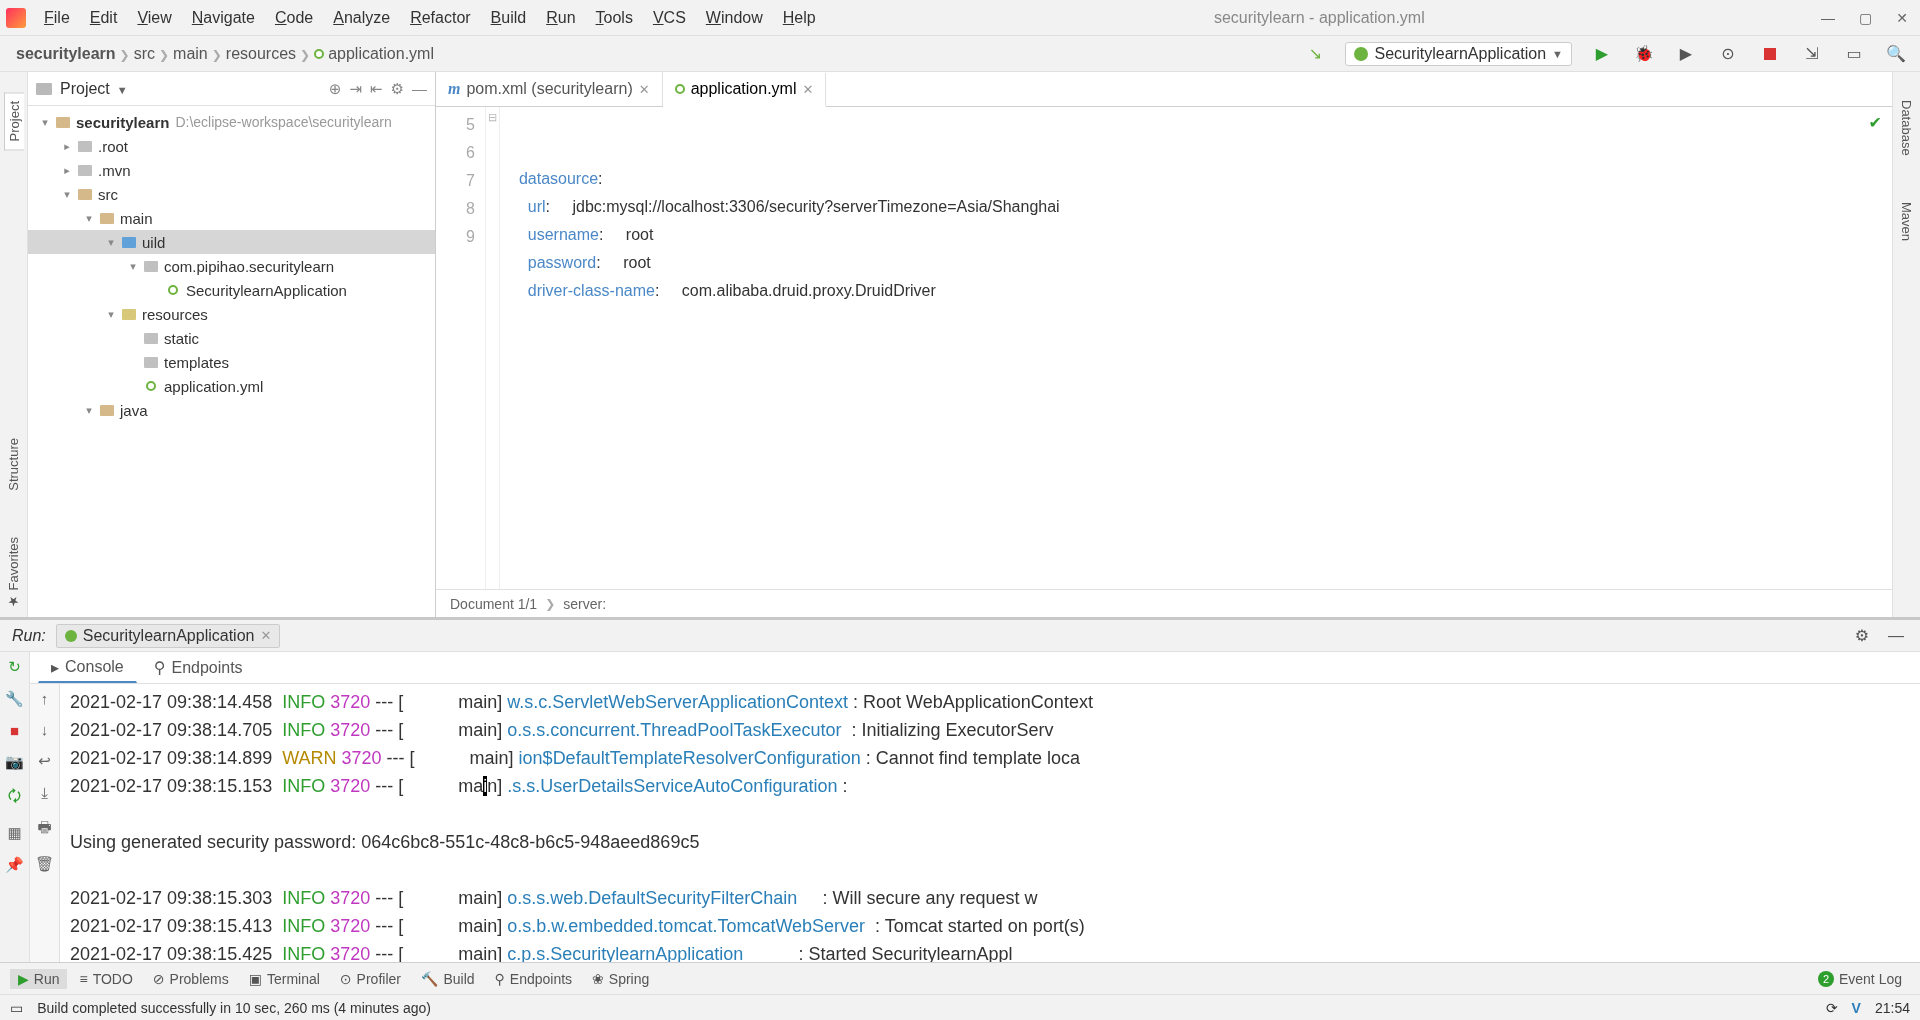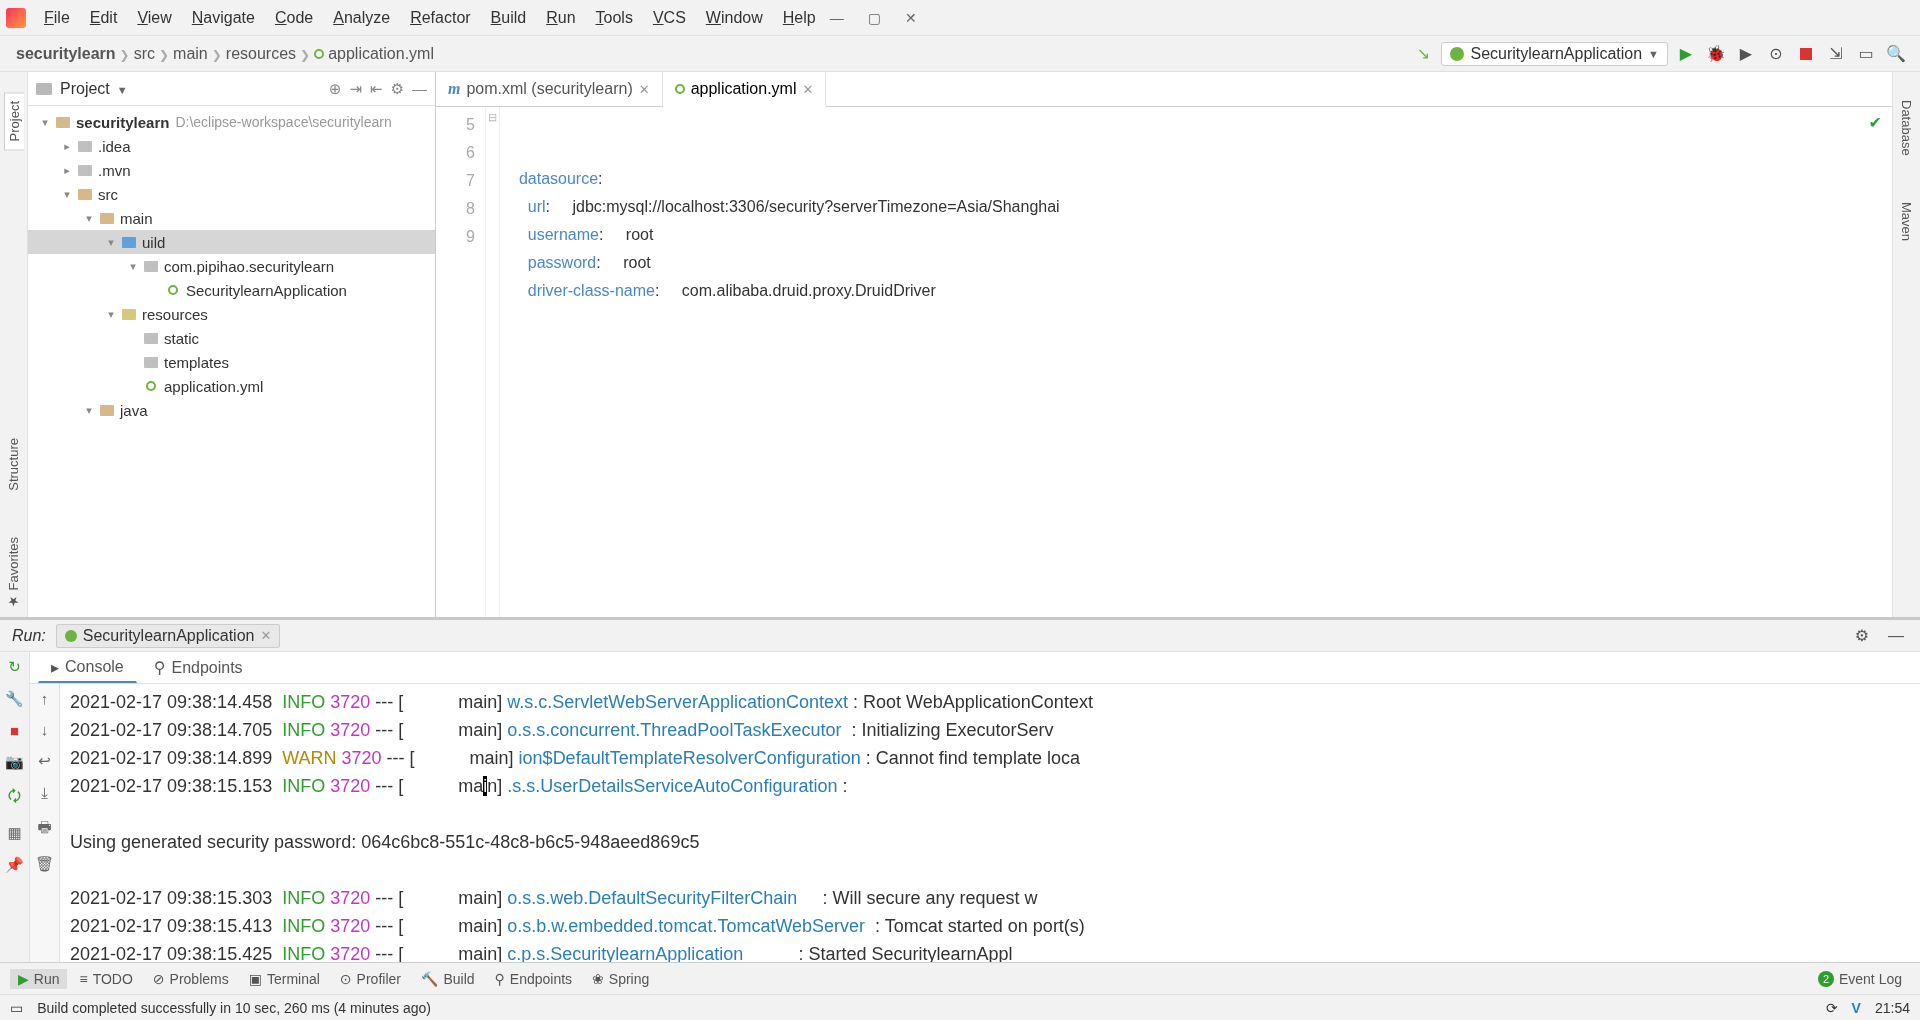--- a/index.html
+++ b/index.html
@@ -6,21 +6,21 @@
 body { width: 1920px; height: 1020px; background: #f2f2f2; display: flex; flex-direction: column; overflow: hidden; font-size: 16px; color: #333; }
 .titlebar { height: 36px; background: #f2f2f2; display: flex; align-items: center; padding: 0 6px; border-bottom: 1px solid #e0e0e0; }
 .titlebar .logo { width: 20px; height: 20px; margin-right: 10px; background: linear-gradient(135deg,#fe315d,#fe9b3d); border-radius: 3px; }
 .menubar { display: flex; gap: 4px; }
 .menuitem { padding: 2px 8px; cursor: pointer; }
 .menuitem u { text-decoration: underline; }
 .window-title { flex: 1; text-align: center; color: #888; }
 .wincontrols { display: flex; gap: 24px; padding: 0 6px; }
 .wincontrols span { cursor: pointer; color: #666; font-size: 14px; }
 
-.toolbar-nav { height: 36px; background: #f2f2f2; display: flex; align-items: center; padding: 0 12px; border-bottom: 1px solid #e0e0e0; gap: 6px; }
+.toolbar-nav { height: 36px; background: #f2f2f2; display: flex; align-items: center; padding: 0 12px; border-bottom: 1px solid #e0e0e0; gap: 18px; }
 .crumb { color: #555; cursor: pointer; padding: 2px 4px; }
 .crumb.strong { font-weight: 600; }
 .chev { color: #aaa; font-size: 12px; }
 .toolbar-nav .spacer { flex: 1; }
 .btn-icon { width: 24px; height: 24px; display: flex; align-items: center; justify-content: center; cursor: pointer; color: #555; }
 .run-config { border: 1px solid #ccc; background: #fff; padding: 2px 8px; border-radius: 3px; display: flex; align-items: center; gap: 6px; cursor: pointer; }
 .run-config .dot { width: 14px; height: 14px; border-radius: 50%; background: #6db33f; display: inline-block; }
 .run-config .caret { color: #666; font-size: 11px; }
 .hammer { color: #6db33f; }
 
@@ -124,20 +124,21 @@
       <span class="menuitem"><u>C</u>ode</span>
       <span class="menuitem"><u>A</u>nalyze</span>
       <span class="menuitem"><u>R</u>efactor</span>
       <span class="menuitem"><u>B</u>uild</span>
       <span class="menuitem"><u>R</u>un</span>
       <span class="menuitem"><u>T</u>ools</span>
       <span class="menuitem"><u>V</u>CS</span>
       <span class="menuitem"><u>W</u>indow</span>
       <span class="menuitem"><u>H</u>elp</span>
     </div>
+  <div class="window-title">securitylearn - application.yml</div>
   <div class="wincontrols">
     <span>—</span>
     <span>▢</span>
     <span>✕</span>
   </div>
 </div>
 
 <div class="toolbar-nav">
   <span id="crumbs"><span class="crumb strong">securitylearn</span><span class="chev">❯</span><span class="crumb">src</span><span class="chev">❯</span><span class="crumb">main</span><span class="chev">❯</span><span class="crumb">resources</span><span class="chev">❯</span><span class="crumb"><span class="file-yml" style="display: inline-block; margin-right: 4px; vertical-align: middle;"></span>application.yml</span></span>
   <div class="spacer"></div>
@@ -185,21 +186,21 @@
           </span>
           <span class="label">securitylearn</span>
           <span class="path">D:\eclipse-workspace\securitylearn</span>
         </div>
         <div class="tree-row">
           <span class="indent" style="width: 30px;"></span>
           <span class="arrow">▸</span>
           <span class="icon">
             <span class="folder-gray"></span>
           </span>
-          <span class="label">.idea</span>
+          <span class="label">.root</span>
         </div>
         <div class="tree-row">
           <span class="indent" style="width: 30px;"></span>
           <span class="arrow">▸</span>
           <span class="icon">
             <span class="folder-gray"></span>
           </span>
           <span class="label">.mvn</span>
         </div>
         <div class="tree-row">
@@ -309,20 +310,25 @@
       <div class="fold-gutter" id="fold-gutter">
           <div class="mark">⊟</div>
           <div class="mark"></div>
           <div class="mark"></div>
           <div class="mark"></div>
           <div class="mark"></div>
         </div>
       <div class="code" id="code-area">
         <div class="checkmark-editor">✔</div>
       <div class="line">  <span class="kw">datasource</span>:</div><div class="line">    <span class="kw">url</span>: <span class="val">jdbc:mysql://localhost:3306/security?serverTimezone=Asia/Shanghai</span></div><div class="line">    <span class="kw">username</span>: <span class="val">root</span></div><div class="line">    <span class="kw">password</span>: <span class="val">root</span></div><div class="line">    <span class="kw">driver-class-name</span>: <span class="val">com.alibaba.druid.proxy.DruidDriver</span></div></div>
+    </div>
+    <div class="editor-breadcrumb">
+      <span>Document 1/1</span>
+      <span class="chev">❯</span>
+      <span>server:</span>
     </div>
   </div>
 
   <div class="right-gutter" id="right-gutter">
       <div class="tab">Database</div>
       <div class="tab">Maven</div>
     </div>
 </div>
 
 <div class="run-panel">

